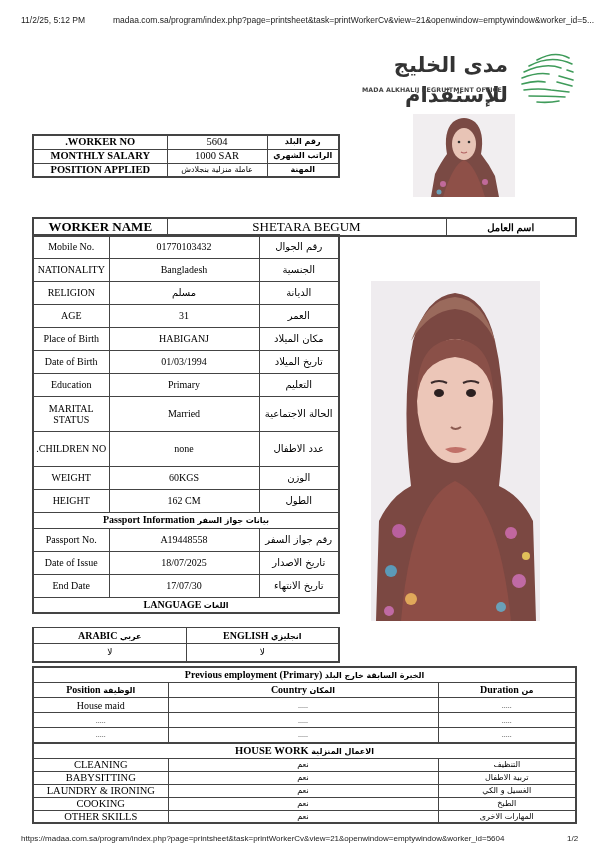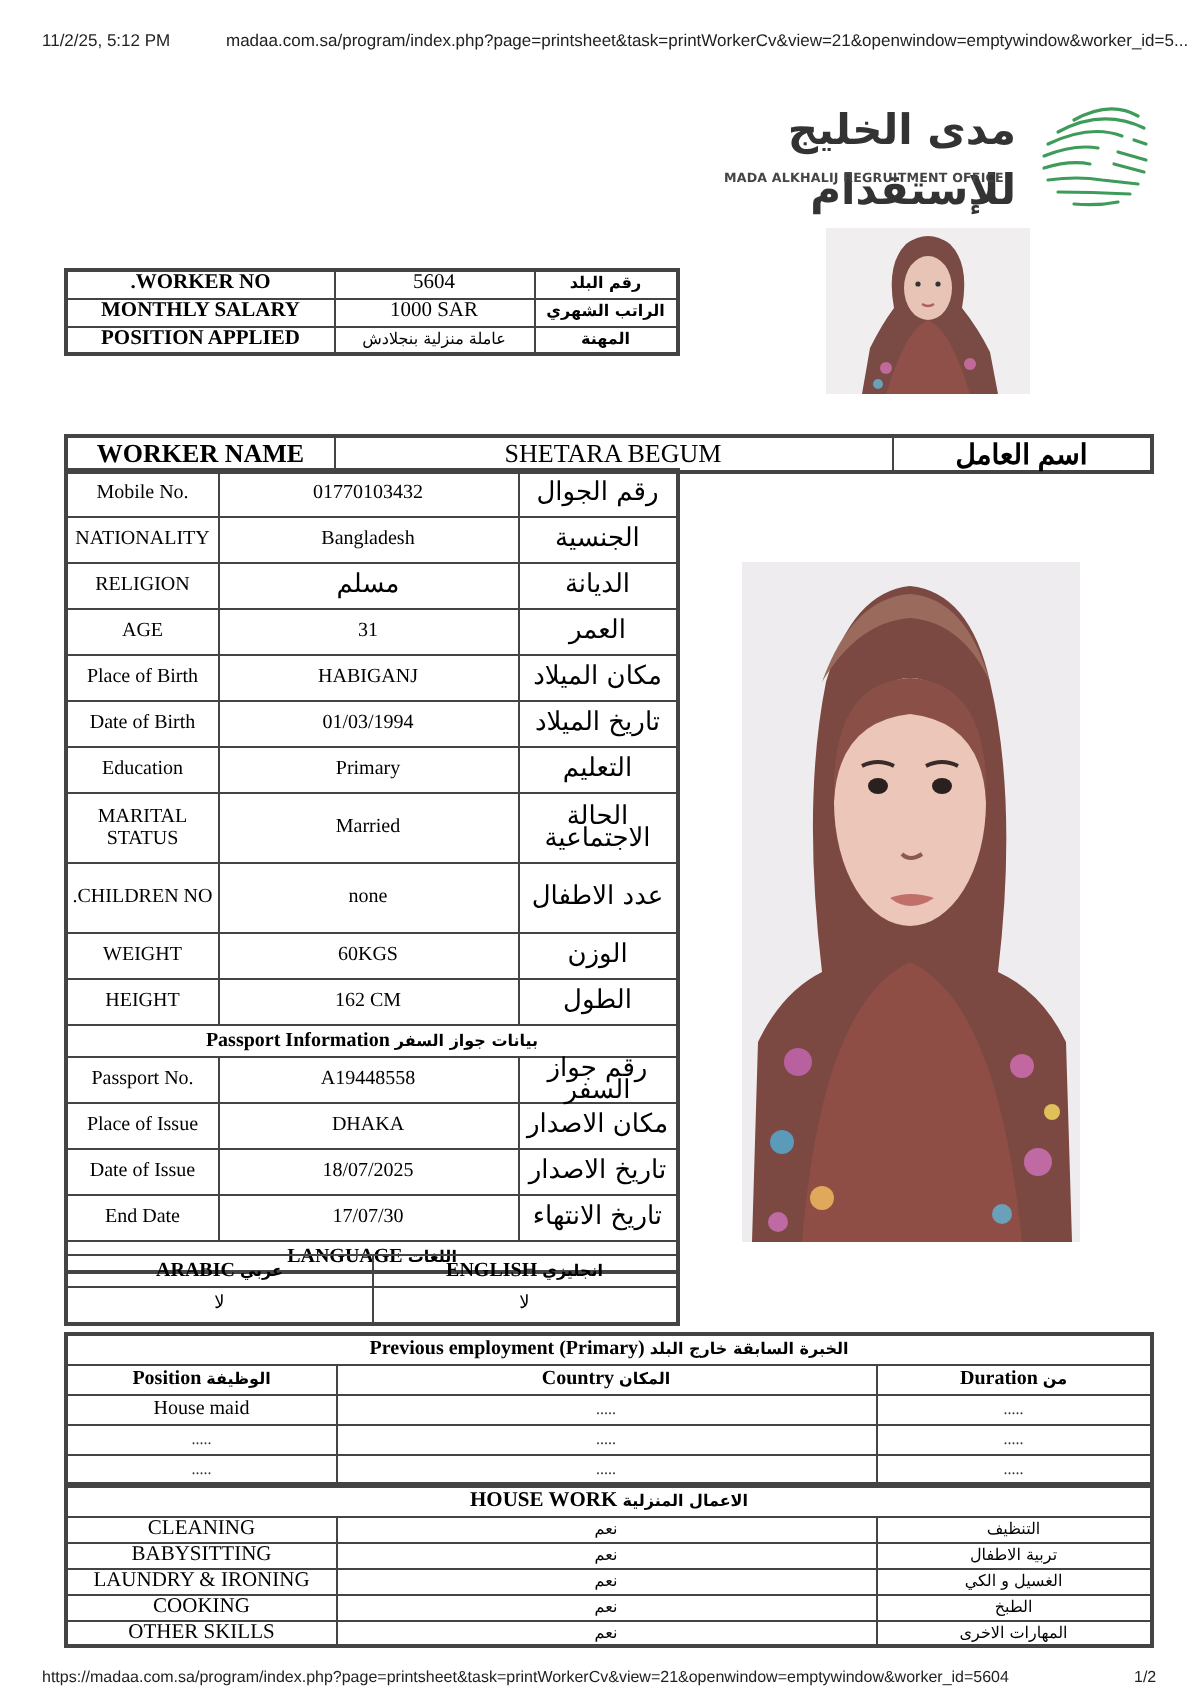--- a/index.html
+++ b/index.html
@@ -17,24 +17,24 @@
   .t-top td { height: 14px; line-height: 12px; }
   .t-top td.b { font-weight: bold; }
   .t-top td.ar { font-family: "DejaVu Sans", sans-serif; font-size: 8px; font-weight: bold; direction: rtl; }
   .t-top td.arv { font-family: "DejaVu Sans", sans-serif; font-size: 8px; direction: rtl; }
   .photo-small { position: absolute; left: 413px; top: 114px; width: 102px; height: 83px; background: #f1eef0; overflow: hidden; }
   .photo-big { position: absolute; left: 371px; top: 281px; width: 169px; height: 340px; background: #efecef; overflow: hidden; }
   .t-name { left: 32px; top: 217px; width: 543px; border: 2px solid #444; }
   .t-name td { height: 17px; }
   .t-name .lbl { font-weight: bold; font-size: 13px; }
   .t-name .val { font-size: 13px; }
-  .t-name .ar { font-family: Liberation Sans, sans-serif; font-size: 14px; font-weight: bold; direction: rtl; }
+  .t-name .ar { font-family: Liberation Serif, serif; font-size: 10px; font-weight: bold; direction: rtl; }
   .t-info { left: 32px; top: 234px; width: 306px; font-size: 10px; border: 2px solid #444; }
   .t-info td { height: 23px; line-height: 11px; }
-  .t-info td.ar { font-family: "DejaVu Sans", sans-serif; font-size: 13px; direction: rtl; }
+  .t-info td.ar { font-family: "DejaVu Sans", sans-serif; font-size: 10px; direction: rtl; }
   .t-info tr.tall td { height: 35px; }
   .t-info td.sec { font-weight: bold; height: 16px; font-size: 10px; }
   .t-info td.sec .arb { font-family: "DejaVu Sans", sans-serif; font-size: 8px; font-weight: bold; }
   .t-info td.langh { font-weight: bold; height: 16px; font-size: 10px; }
   .t-info td.lang { height: 18px; font-family: "DejaVu Sans", sans-serif; font-size: 9px; }
   .arb { font-family: "DejaVu Sans", sans-serif; font-size: 8px; font-weight: bold; }
   .t-emp { left: 32px; top: 666px; width: 543px; font-size: 10px; border: 2px solid #444; }
   .t-emp td { height: 15px; line-height: 13px; }
   .t-emp td.h { font-weight: bold; }
   .t-emp td.dots { font-size: 8px; color: #333; }
@@ -193,25 +193,20 @@
       <span>Passport Information</span>
       <span class="arb">بيانات جواز السفر</span>
     </td>
   </tr>
   </tbody>
     <tbody id="passport-rows">
       <tr>
         <td>Passport No.</td>
         <td>A19448558</td>
         <td class="ar">رقم جواز السفر</td>
-      </tr>
-      <tr>
-        <td>Place of Issue</td>
-        <td>DHAKA</td>
-        <td class="ar">مكان الاصدار</td>
       </tr>
       <tr>
         <td>Date of Issue</td>
         <td>18/07/2025</td>
         <td class="ar">تاريخ الاصدار</td>
       </tr>
       <tr>
         <td>End Date</td>
         <td>17/07/30</td>
         <td class="ar">تاريخ الانتهاء</td>

